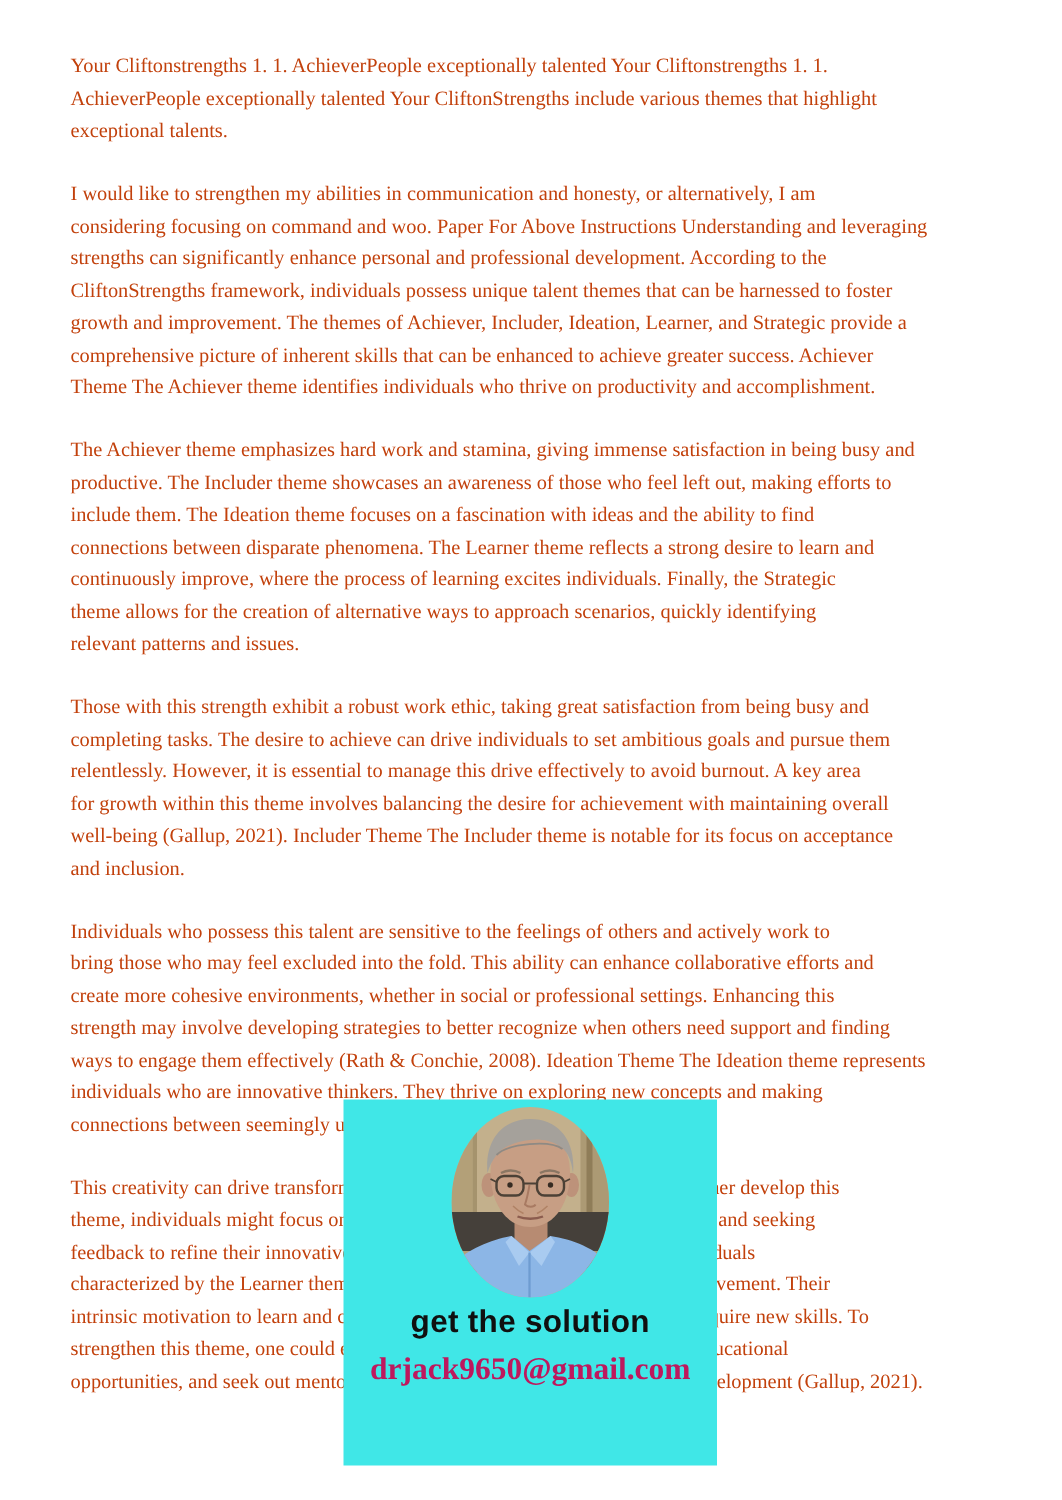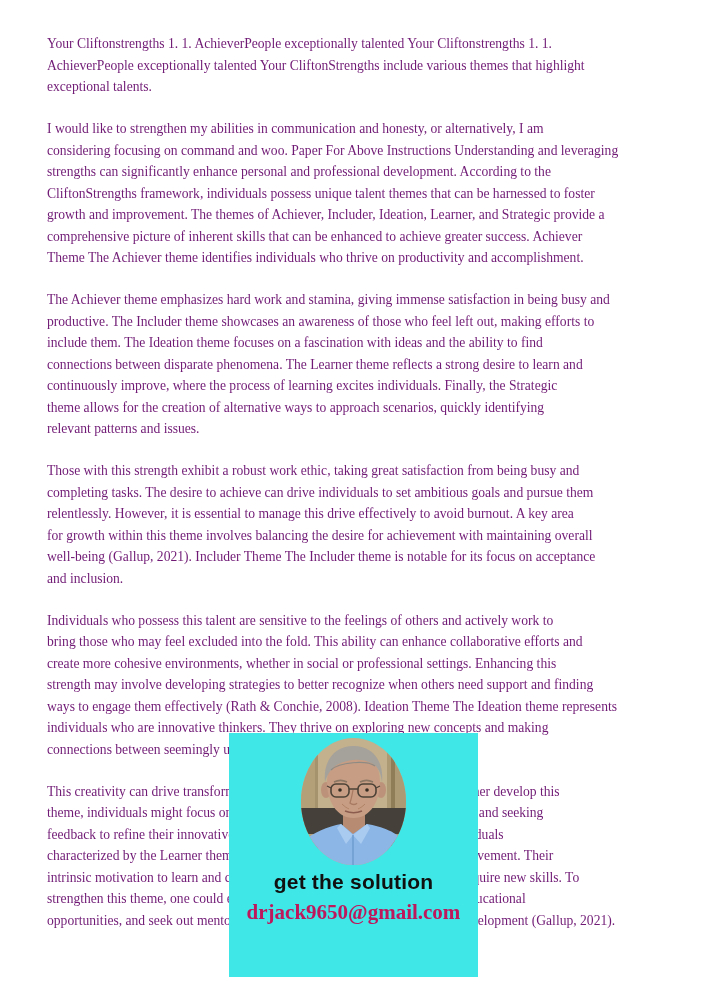--- a/index.html
+++ b/index.html
@@ -9,21 +9,21 @@
     font-family: "Liberation Serif", "DejaVu Serif", serif;
     position: relative;
     overflow: hidden;
   }
   .doc {
     position: absolute;
     left: 47px; top: 33px;
     width: 620px;
     font-size: 13.6px;
     line-height: 21.5px;
-    color: #701a75;
+    color: #c2410c;
   }
   .doc p {
     margin: 0 0 20.5px 0;
     white-space: pre-line;
   }
   .overlay {
     position: absolute;
     left: 229px; top: 733px;
     width: 249px; height: 244px;
     text-align: center;

